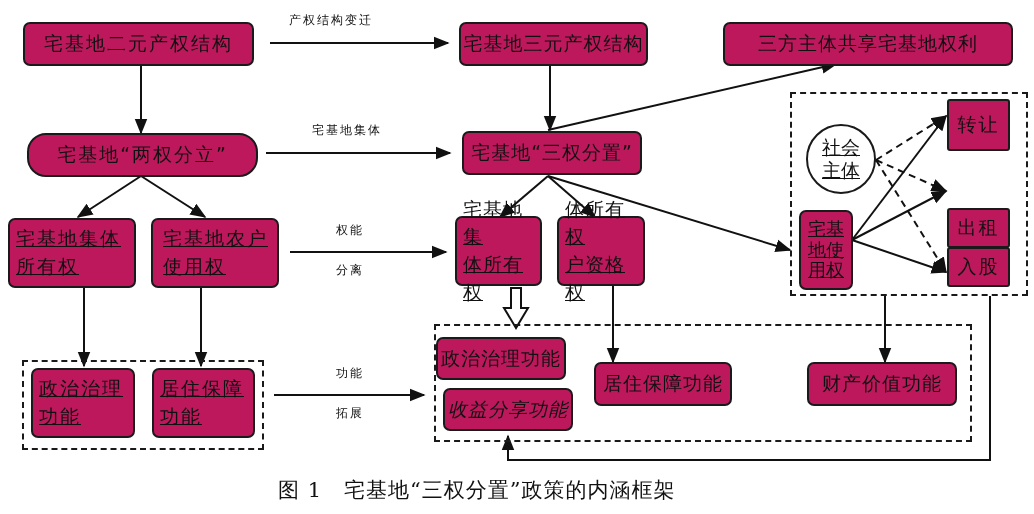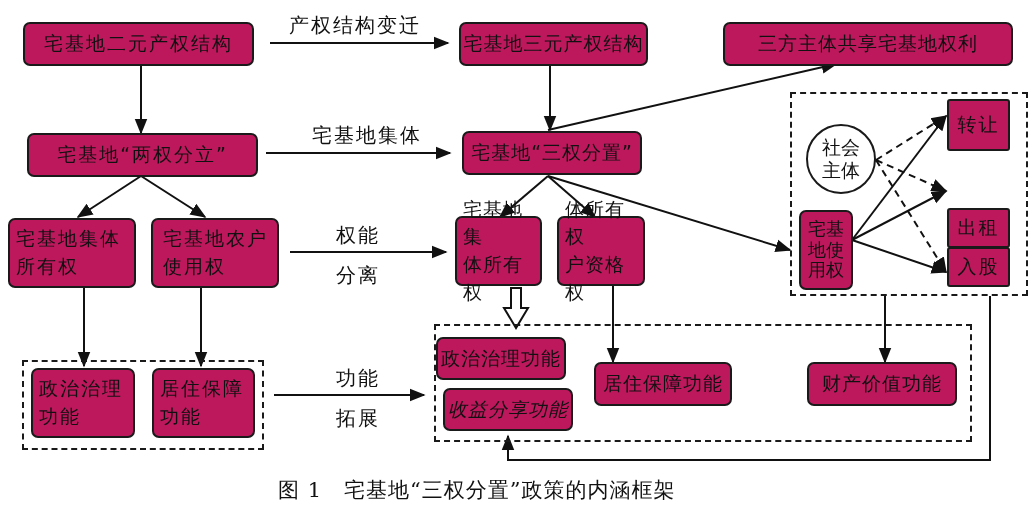--- a/index.html
+++ b/index.html
@@ -7,25 +7,25 @@
          font-family: "DejaVu Sans", "Liberation Sans", sans-serif; color: #111; }
   .box { position: absolute; border: 2px solid #1a1a1a; border-radius: 7px; background: #be185d;
          box-sizing: border-box; display: flex; align-items: center; justify-content: center;
          font-size: 19px; letter-spacing: 2px; line-height: 1.45; text-align: center; }
   .box.left { justify-content: flex-start; text-align: left; padding-left: 10px; }
   .box.sq { border-radius: 3px; }
   .circle { position: absolute; border: 2px solid #1a1a1a; border-radius: 50%; background: #fff;
             box-sizing: border-box; display: flex; align-items: center; justify-content: center;
             font-size: 19px; line-height: 1.2; text-align: center; width: 70px; height: 70px; }
   .dashed { position: absolute; border: 2px dashed #1a1a1a; box-sizing: border-box; }
-  .label { position: absolute; font-size: 20px; letter-spacing: 2px; white-space: nowrap; }
+  .label { position: absolute; font-size: 12px; letter-spacing: 2px; white-space: nowrap; }
   .caption { position: absolute; font-family: "DejaVu Serif", "Liberation Serif", serif;
              font-size: 21px; left: 278px; top: 476px; letter-spacing: 1px; white-space: nowrap; }
   svg#lines { position: absolute; left: 0; top: 0; }
-  .ml { white-space: pre-line; }
+  .ml { white-space: pre-line; text-decoration: underline; }
 </style>
 </head>
 <body>
 
 <svg id="lines" width="1034" height="514">
   <defs>
     <marker id="ah" viewBox="0 0 10 10" refX="9" refY="5" markerWidth="9" markerHeight="9" orient="auto-start-reverse" markerUnits="userSpaceOnUse">
       <path d="M0,0 L10,5 L0,10 z" fill="#111"></path>
     </marker>
     <marker id="ahs" viewBox="0 0 10 10" refX="9" refY="5" markerWidth="16" markerHeight="16" orient="auto" markerUnits="userSpaceOnUse">
@@ -78,21 +78,21 @@
 </svg>
 
 <div class="dashed" style="left:22px; top:360px; width:242px; height:90px;"></div>
 <div class="dashed" style="left:434px; top:324px; width:538px; height:118px;"></div>
 <div class="dashed" style="left:790px; top:92px; width:238px; height:204px;"></div>
 
 <div class="box" style="left:23px; top:22px; width:231px; height:44px;">宅基地二元产权结构</div>
 <div class="box" style="left:459px; top:22px; width:189px; height:44px; letter-spacing:1px;">宅基地三元产权结构</div>
 <div class="box" style="left:723px; top:22px; width:290px; height:44px; letter-spacing:1px;">三方主体共享宅基地权利</div>
 
-<div class="box" style="left:27px; top:133px; width:231px; height:44px;">宅基地“两权分立”</div>
+<div class="box" style="left:27px; top:133px; width:231px; height:44px;border-radius:19px;">宅基地“两权分立”</div>
 <div class="box" style="left:462px; top:131px; width:180px; height:44px; letter-spacing:1px;">宅基地“三权分置”</div>
 
 <div class="box left ml" style="left:8px; top:218px; width:128px; height:70px; padding-left:6px;">宅基地集体
 所有权</div>
 <div class="box left ml" style="left:151px; top:218px; width:128px; height:70px; ">宅基地农户
 使用权</div>
 
 <div class="box left ml" style="left:455px; top:216px; width:87px; height:70px; padding-left:6px; letter-spacing:1px;">宅基地集
 体所有权</div>
 <div class="box left ml" style="left:557px; top:216px; width:88px; height:70px; padding-left:6px; letter-spacing:1px;">体所有权

